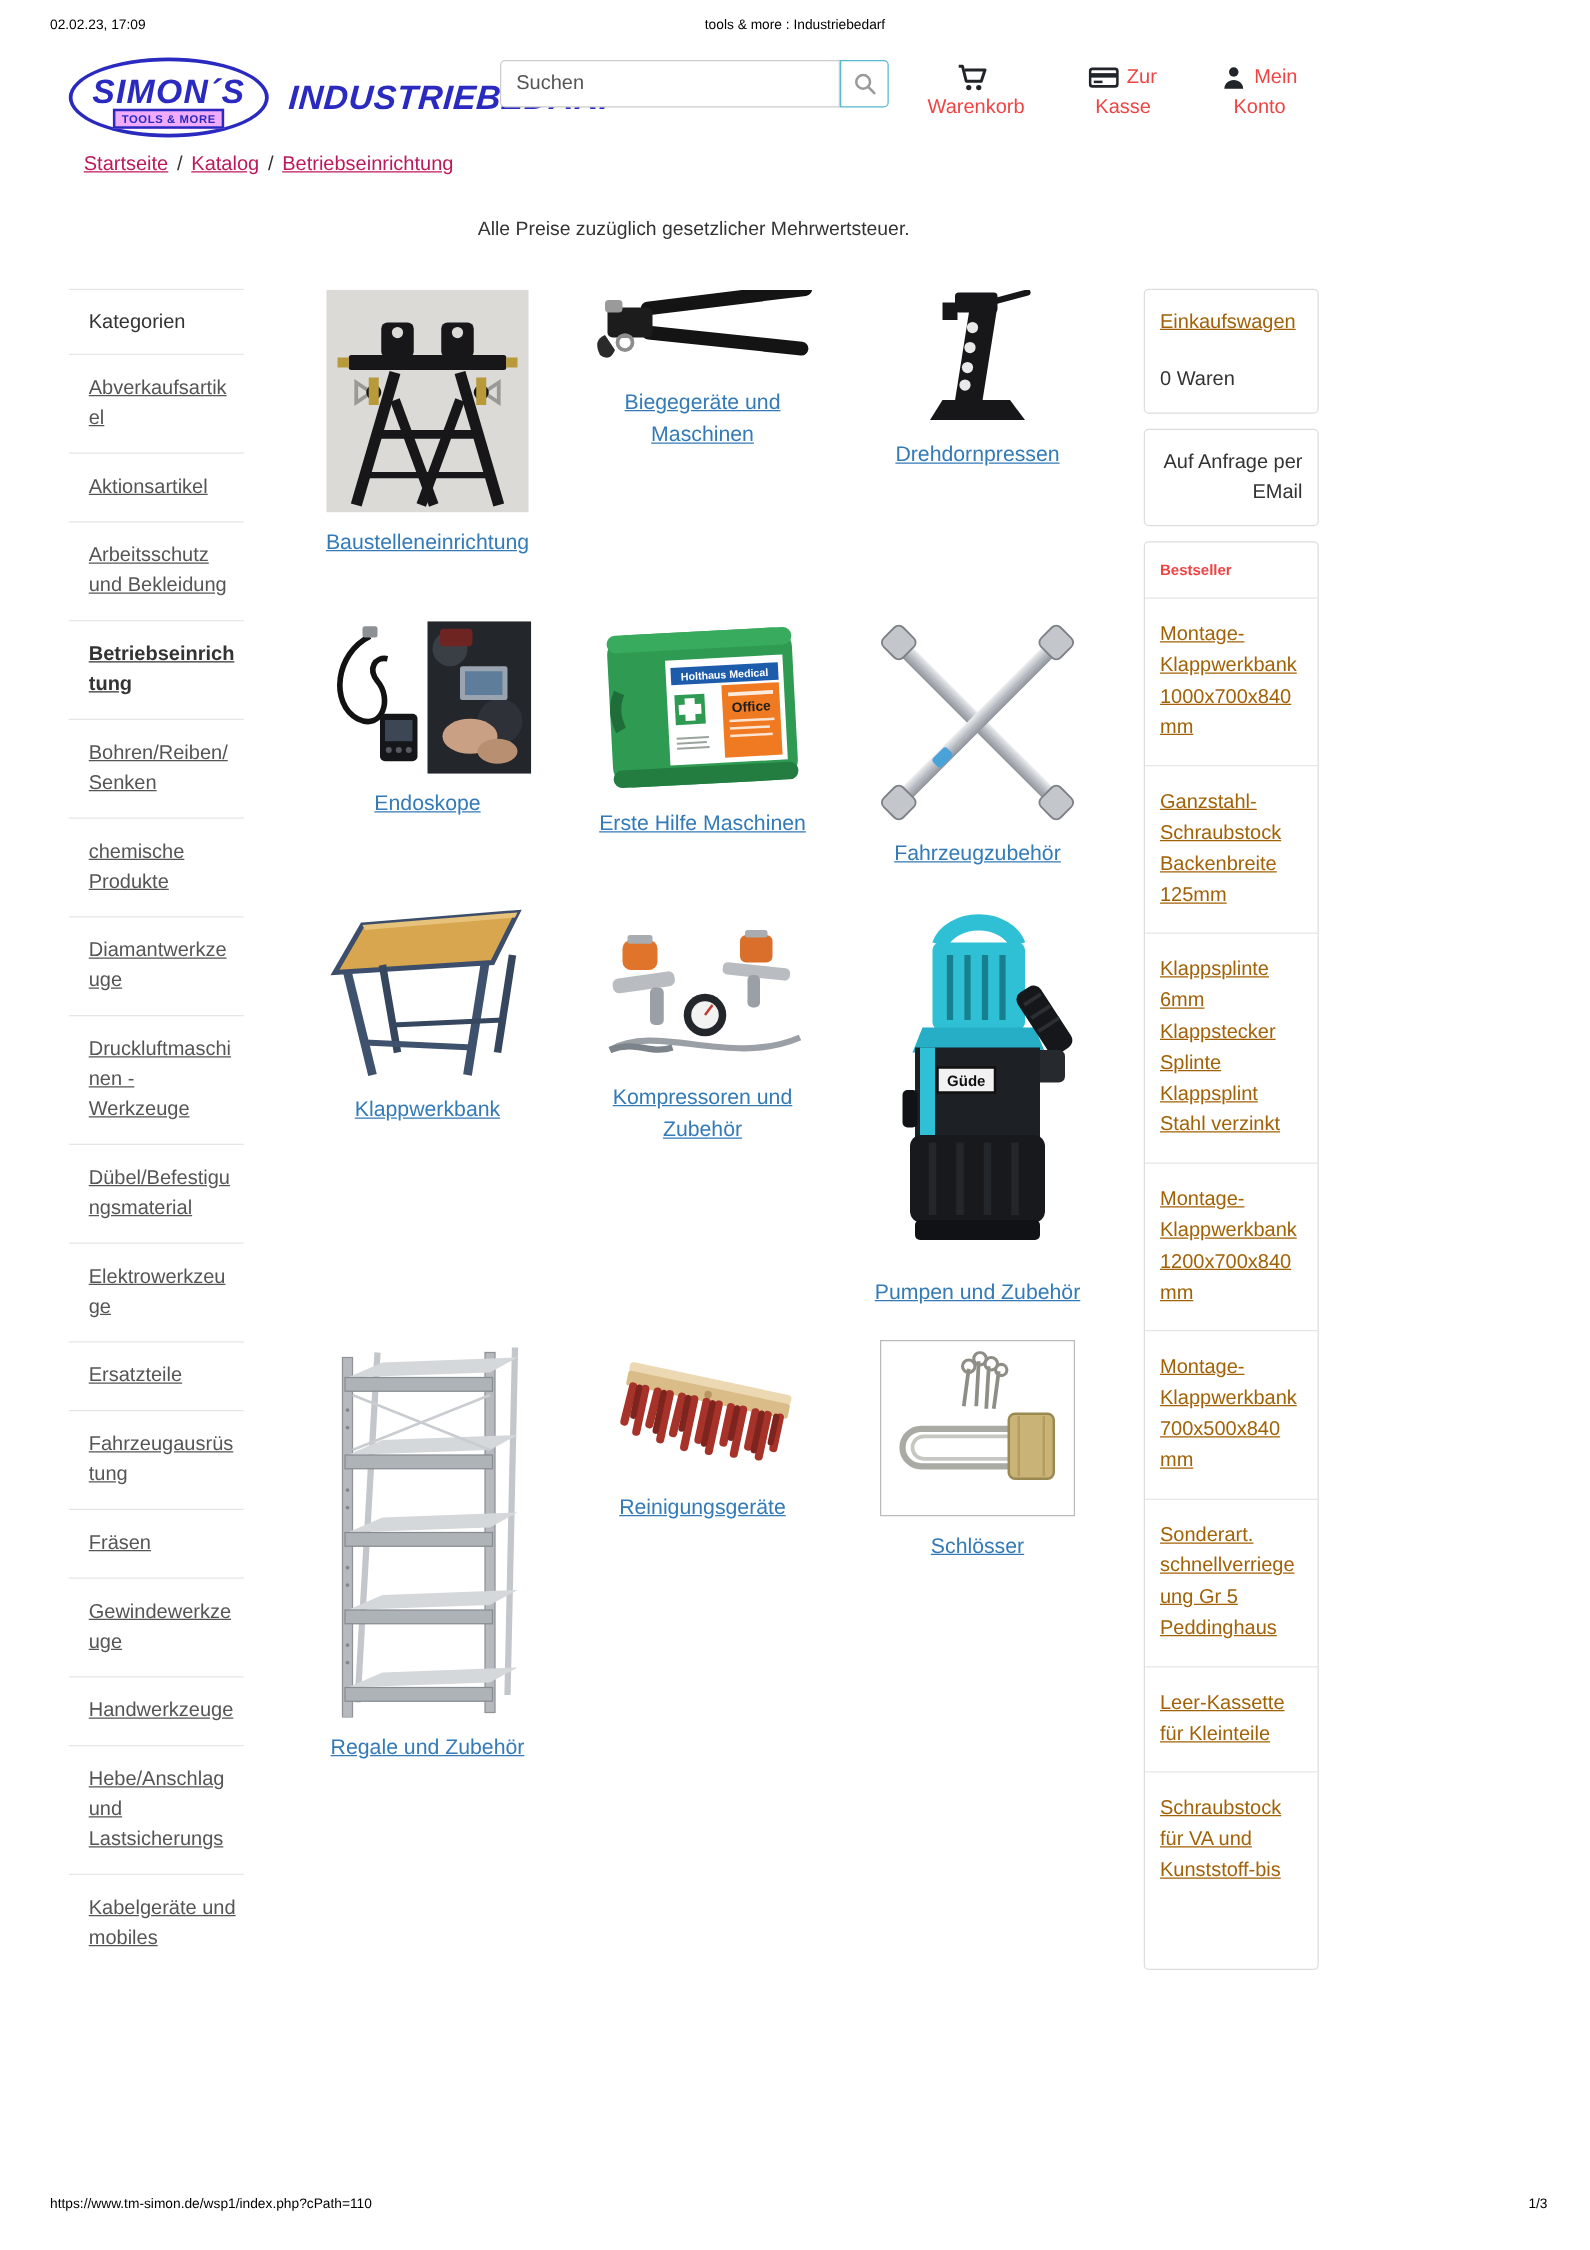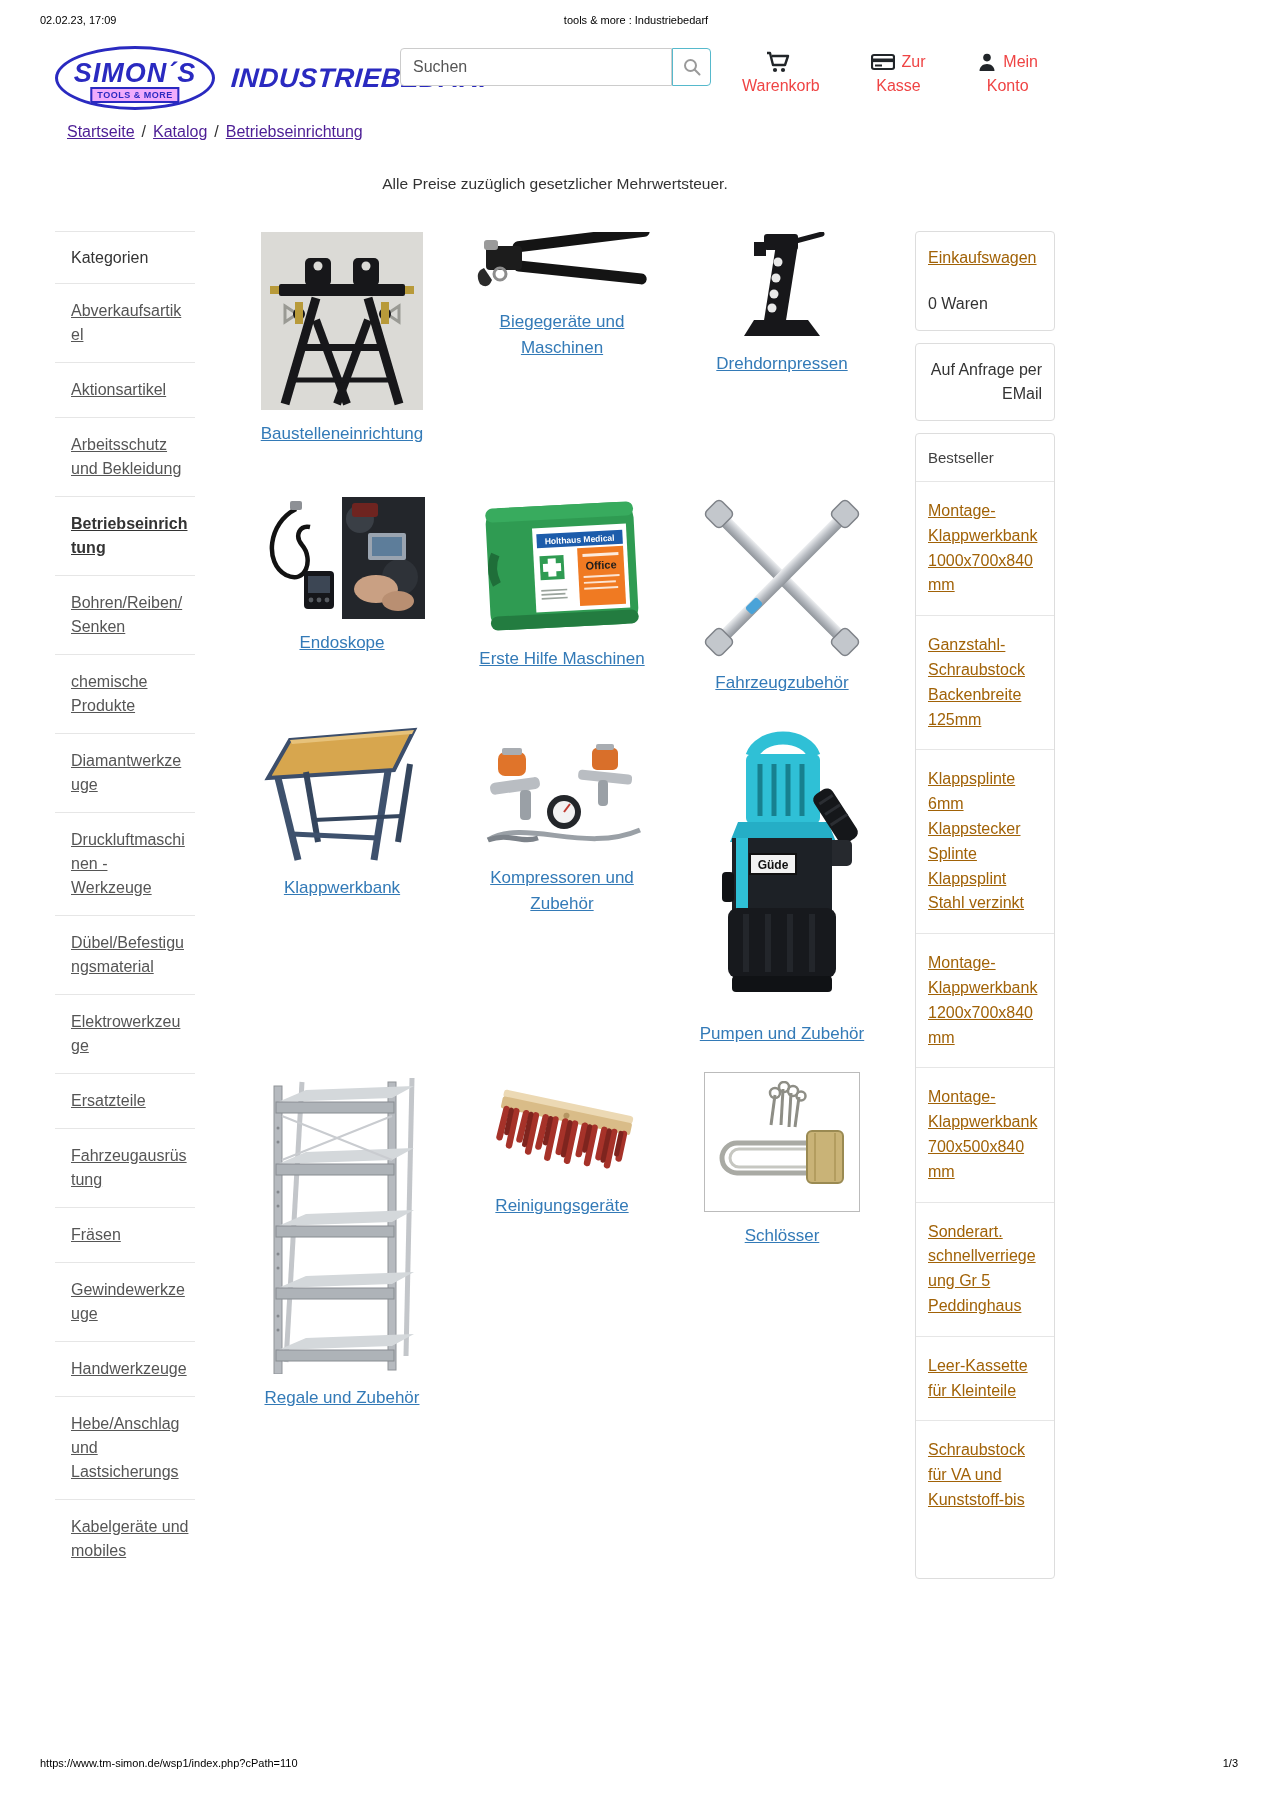--- a/index.html
+++ b/index.html
@@ -25,21 +25,21 @@
   .search-input { width:272px; height:38px; border:1px solid #ccc; border-radius:4px 0 0 4px; font-size:16px; padding:0 12px; color:#333; font-family:"Liberation Sans",sans-serif; outline:none; }
   .search-input::placeholder { color:#555; opacity:1; }
   .search-btn { width:39px; height:38px; background:#fff; border:1px solid #56b9cc; border-radius:0 4px 4px 0; display:flex; align-items:center; justify-content:center; cursor:pointer; }
 
   .nav-wrap { position:absolute; left:742px; top:50px; width:296px; display:flex; justify-content:space-between; }
   .nav-item { display:flex; flex-direction:column; align-items:center; font-size:16px; color:#ef4444; cursor:pointer; line-height:1.45; }
   .nav-line1 { display:flex; align-items:center; gap:6px; min-height:24px; }
 
   
   .breadcrumb { position:absolute; left:67px; top:123px; font-size:16px; color:#333; }
-  .breadcrumb a { color:#4c1d95; text-decoration:underline; }
+  .breadcrumb a { color:#be185d; text-decoration:underline; }
   .bc-sep { margin:0 7px; color:#333; }
   .notice { position:absolute; left:55px; top:175px; width:1000px; text-align:center; font-size:15.5px; color:#333; }
 
   
   .cats { position:absolute; left:55px; top:231px; width:140px; }
   .cat-head { border-top:1px solid #e6e6e6; padding:17px 6px 16px 16px; font-size:16px; color:#333; }
   .cat-item { border-top:1px solid #e6e6e6; padding:15px 6px 15px 16px; font-size:16px; line-height:1.5; }
   .cat-item a { color:#555; text-decoration:underline; overflow-wrap:anywhere; display:block; }
   .cat-item.active a { color:#333; font-weight:bold; }
 
@@ -50,21 +50,21 @@
   .cell.pad20 { padding-top:20px; }
   .lockbox { border:1px solid #bbb; background:#fff; padding:8px; }
 
   
   .rightbar { position:absolute; left:915px; top:231px; width:140px; }
   .rbox { border:1px solid #ddd; border-radius:4px; background:#fff; margin-bottom:12px; }
   .rbox .inner { padding:14px 12px; font-size:16px; line-height:1.5; }
   .rbox a { color:#a16207; text-decoration:underline; overflow-wrap:anywhere; }
   .cart-count { margin-top:22px; color:#333; }
   .req { text-align:right; color:#333; }
-  .bs-head { padding:15px 12px; font-size:15px; color:#404040; }
+  .bs-head { padding:15px 12px; font-size:12px; color:#ef4444;font-weight:bold; }
   .bs-item { border-top:1px solid #e6e6e6; padding:17px 12px; font-size:16px; line-height:1.55; }
   .bs-tail { height:48px; }
 </style>
 </head>
 <body>
 
 <div class="print-top">
   <span class="pt-date">02.02.23, 17:09</span>
   <span class="pt-title">tools &amp; more : Industriebedarf</span>
   <span class="pt-sp"></span>

